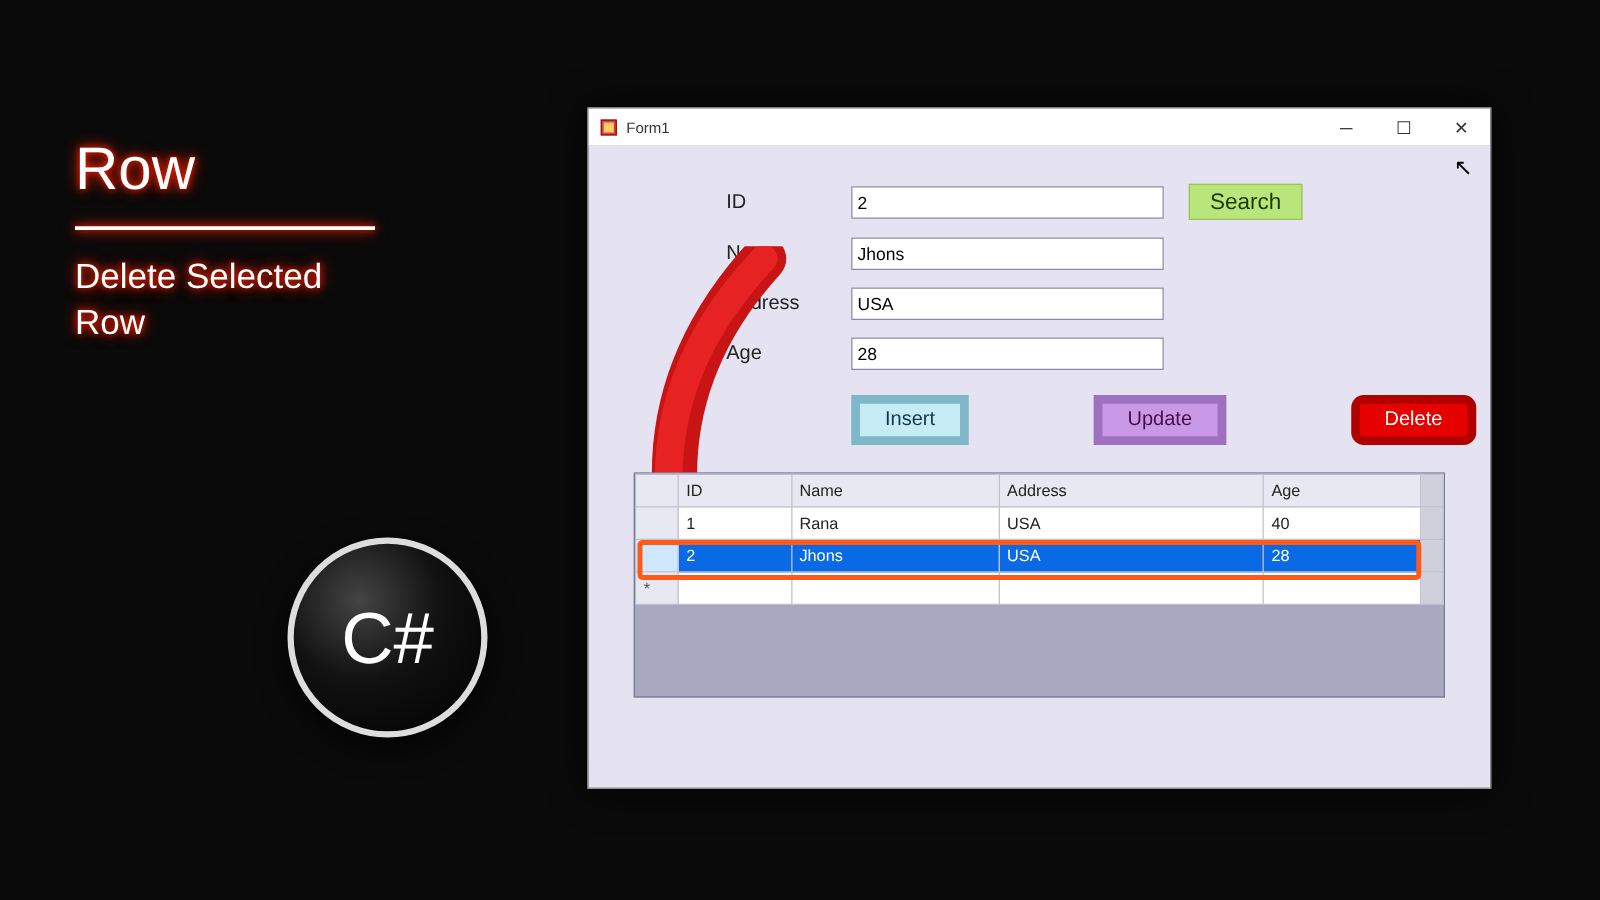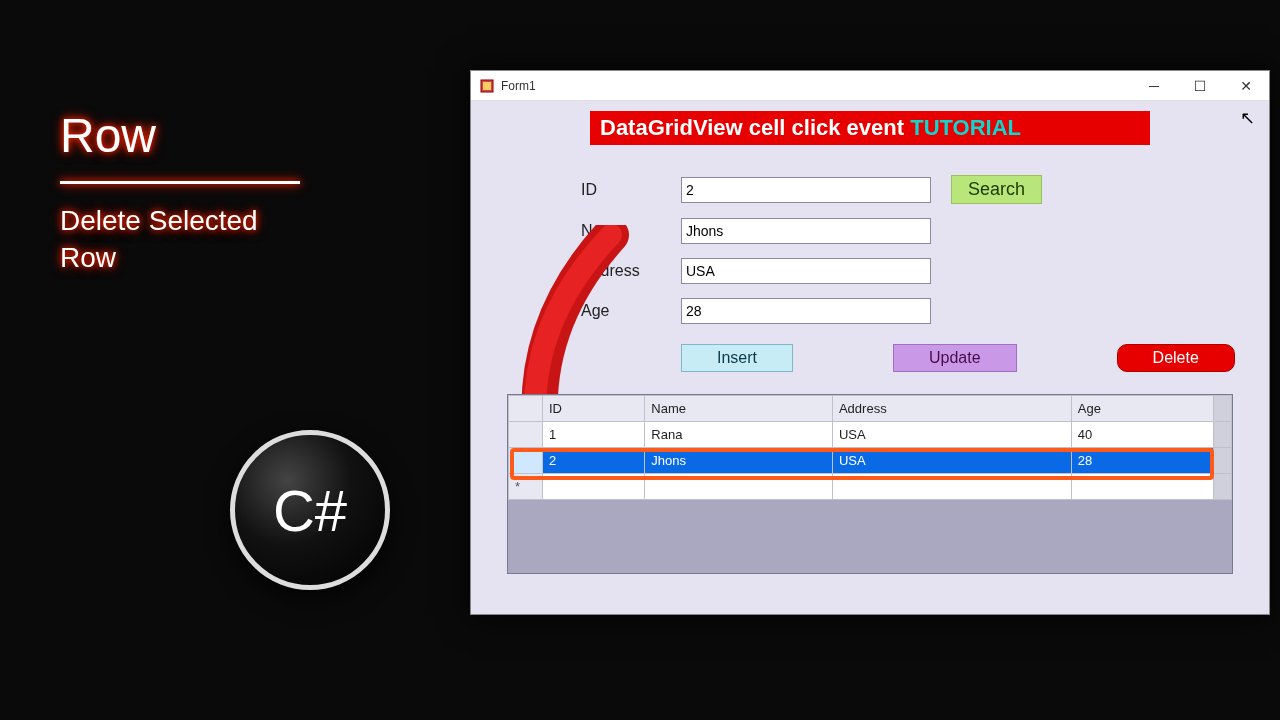--- a/index.html
+++ b/index.html
@@ -43,22 +43,22 @@
   }
   .badge span {
     color: #fff;
     font-size: 58px;
     font-weight: 400;
   }
 
   
   .window {
     position: absolute;
-    left: 470px; top: 70px;
-    width: 800px; height: 545px;
+    left: 470px; top: 86px;
+    width: 723px; height: 545px;
     background: #e5e3f2;
     border: 1px solid #888;
     box-shadow: 0 0 30px rgba(0,0,0,0.9);
   }
   .titlebar {
     height: 30px;
     background: #fff;
     border-bottom: 1px solid #e0e0e0;
     display: flex; align-items: center;
     padding-left: 8px;
@@ -109,21 +109,21 @@
     margin-left: 20px;
     background:#b8e67a;
     border:1px solid #9ac060;
     font-size:18px; padding:3px 16px;
     color:#1a3a00;
   }
   .crud-row {
     display:flex; gap: 100px;
     margin: 20px 0 12px 100px;
   }
-  .btn { font-size:16px; padding:4px 35px; border:1px solid #0c4a6e; }
+  .btn { font-size:16px; padding:4px 20px; border:7px solid #0c4a6e; }
   .btn-insert { background:#c7ecf5; color:#0a3a4a; border-color:#7fb8c8; }
   .btn-update { background:#c999e8; color:#4a0a4a; border-color:#a070c0; }
   .btn-delete { background:#e60000; color:#fff; border-color:#b00000; margin-left:auto;border-radius:10px; }
 
   
   .grid-wrap {
     margin: 0 36px 10px 36px;
     background:#aaa8c0;
     border:1px solid #777a90;
     height: 180px;
@@ -194,23 +194,20 @@
     <span>Form1</span>
     <div class="controls">
       <div>─</div>
       <div>☐</div>
       <div>✕</div>
     </div>
   </div>
 
   <span class="cursor">↖</span>
 
-  <div class="banner">
-    <span>DataGridView cell click event </span><span class="teal">TUTORIAL</span>
-  </div>
 
   <div class="form-area">
 
     <svg class="arrow" viewBox="0 0 160 320">
       <path d="M110 10 Q 10 120 50 260" stroke="#c81414" stroke-width="36" fill="none" stroke-linecap="round"></path>
       <path d="M110 10 Q 5 120 45 260" stroke="#e62222" stroke-width="22" fill="none" stroke-linecap="round"></path>
       <polygon points="20,250 90,240 55,310" fill="#c81414"></polygon>
       <polygon points="28,252 80,245 55,298" fill="#e62222"></polygon>
     </svg>
 

